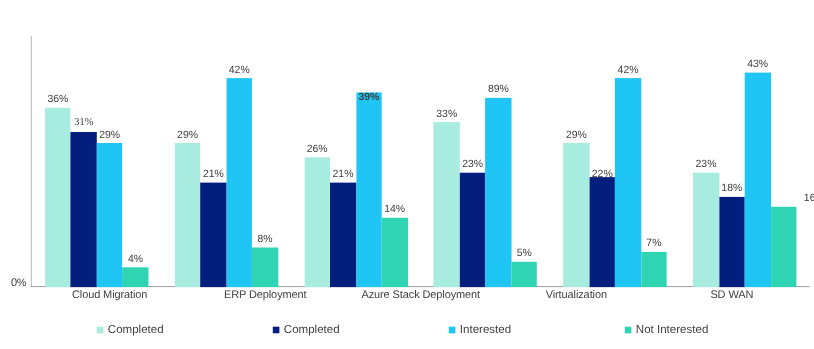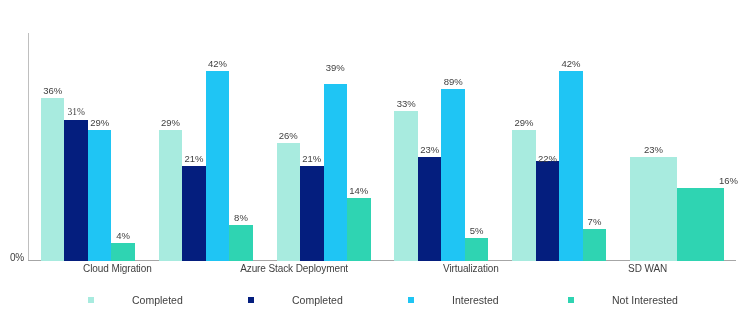--- a/index.html
+++ b/index.html
@@ -135,21 +135,20 @@
   .legend-swatch {
     width: 6px;
     height: 6px;
     margin-right: 4px;
     flex: none;
   }
   .legend-text {
     font-size: 10.5px;
     color: #3f3f3f;
     white-space: nowrap;
-    margin-left: 34px;
   }
 </style>
 </head>
 <body>
 
 <div id="chart-root">
 
   <div id="y-axis-line"></div>
   <div id="x-axis-line"></div>
 
@@ -200,21 +199,21 @@
         <div class="bars">
           <div class="bar-wrap">
             <div class="bar-label" style="bottom: 119.907px; margin-top: 36px;">26%</div>
             <div class="bar" style="height: 117.907px; background: rgb(168, 235, 223);"></div>
           </div>
           <div class="bar-wrap">
             <div class="bar-label" style="bottom: 97.2326px;">21%</div>
             <div class="bar" style="height: 95.2326px; background: rgb(4, 30, 126);"></div>
           </div>
           <div class="bar-wrap">
-            <div class="bar-label" style="bottom: 188px;">39%</div>
+            <div class="bar-label" style="bottom: 167px; font-weight: bold;">39%</div>
             <div class="bar" style="height: 176.86px; background: rgb(31, 197, 244);"></div>
           </div>
           <div class="bar-wrap">
             <div class="bar-label" style="bottom: 65.4884px;">14%</div>
             <div class="bar" style="height: 63.4884px; background: rgb(47, 212, 178);"></div>
           </div>
         </div>
       </div>
       <div class="group">
         <div class="bars">
@@ -256,29 +255,38 @@
           </div>
         </div>
       </div>
       <div class="group">
         <div class="bars">
           <div class="bar-wrap">
             <div class="bar-label" style="bottom: 106.302px;">23%</div>
             <div class="bar" style="height: 104.302px; background: rgb(168, 235, 223);"></div>
           </div>
           <div class="bar-wrap">
+            <div class="bar-label" style="bottom: 83.6279px;">18%</div>
+            <div class="bar" style="height: 81.6279px; background: rgb(4, 30, 126);"></div>
+          </div>
+          <div class="bar-wrap">
+            <div class="bar-label" style="bottom: 197px;">43%</div>
+            <div class="bar" style="height: 195px; background: rgb(31, 197, 244);"></div>
+          </div>
+          <div class="bar-wrap">
             <div class="bar-label" style="bottom: 74.5581px; margin-left: 28px;">16%</div>
             <div class="bar" style="height: 72.5581px; background: rgb(47, 212, 178);"></div>
           </div>
         </div>
       </div>
     </div>
 
   <div id="cat-labels">
       <div class="cat-label">Cloud Migration</div>
+      <div class="cat-label">ERP Deployment</div>
       <div class="cat-label">Azure Stack Deployment</div>
       <div class="cat-label">Virtualization</div>
       <div class="cat-label">SD WAN</div>
     </div>
 
   <div id="legend">
       <div class="legend-item">
         <span class="legend-swatch" style="background: rgb(168, 235, 223);"></span>
         <span class="legend-text">Completed</span>
       </div>

